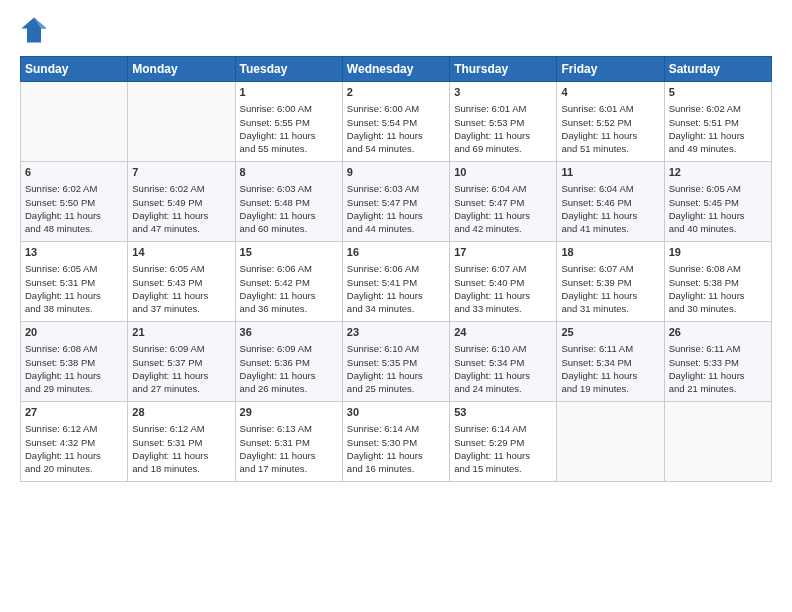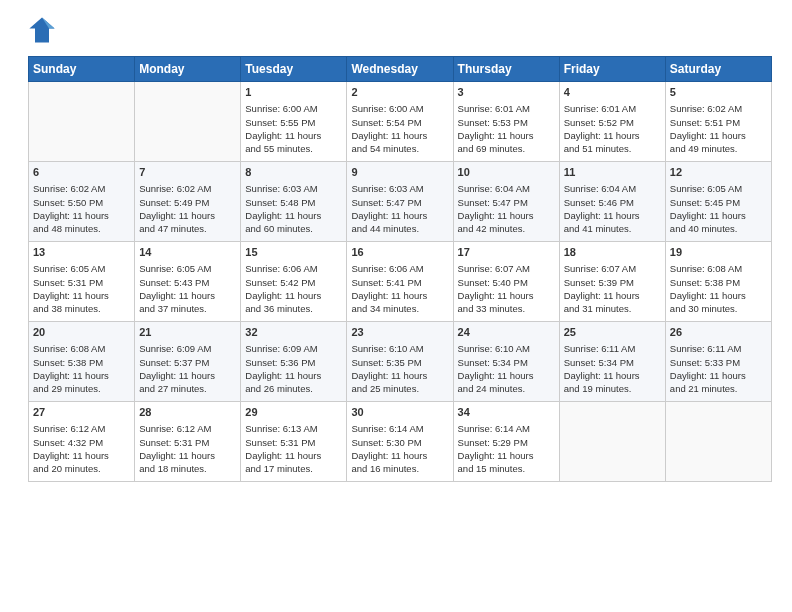--- a/index.html
+++ b/index.html
@@ -5,21 +5,21 @@
     * { margin: 0; padding: 0; box-sizing: border-box; }
     body {
       font-family: Arial, sans-serif;
       background: #fff;
       width: 792px;
       height: 612px;
       overflow: hidden;
     }
     .container {
       width: 792px;
-      padding: 16px 20px 10px 28px;
+      padding: 16px 20px 10px 20px;
     }
     .header {
       display: flex;
       justify-content: space-between;
       align-items: flex-start;
       margin-bottom: 12px;
     }
     .logo {
       display: flex;
       align-items: center;
@@ -269,21 +269,21 @@
             <div>and 29 minutes.</div>
           </td>
           <td>
             <div class="day-num">21</div>
             <div>Sunrise: 6:09 AM</div>
             <div>Sunset: 5:37 PM</div>
             <div>Daylight: 11 hours</div>
             <div>and 27 minutes.</div>
           </td>
           <td>
-            <div class="day-num">32</div>
+            <div class="day-num">36</div>
             <div>Sunrise: 6:09 AM</div>
             <div>Sunset: 5:36 PM</div>
             <div>Daylight: 11 hours</div>
             <div>and 26 minutes.</div>
           </td>
           <td>
             <div class="day-num">23</div>
             <div>Sunrise: 6:10 AM</div>
             <div>Sunset: 5:35 PM</div>
             <div>Daylight: 11 hours</div>
@@ -334,21 +334,21 @@
             <div>and 17 minutes.</div>
           </td>
           <td>
             <div class="day-num">30</div>
             <div>Sunrise: 6:14 AM</div>
             <div>Sunset: 5:30 PM</div>
             <div>Daylight: 11 hours</div>
             <div>and 16 minutes.</div>
           </td>
           <td>
-            <div class="day-num">34</div>
+            <div class="day-num">53</div>
             <div>Sunrise: 6:14 AM</div>
             <div>Sunset: 5:29 PM</div>
             <div>Daylight: 11 hours</div>
             <div>and 15 minutes.</div>
           </td>
           <td class="empty-cell"></td>
           <td class="empty-cell"></td>
         </tr>
       </tbody>
   </table>

